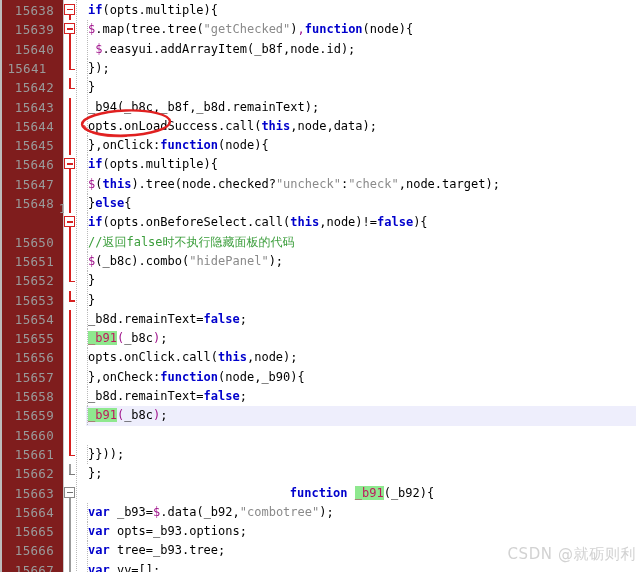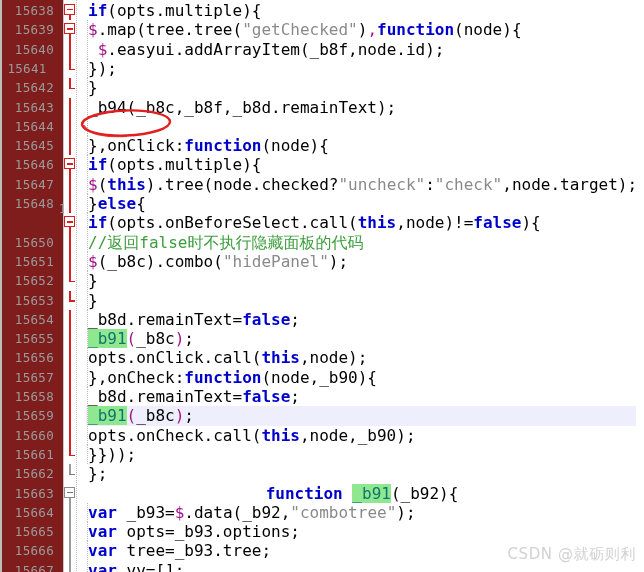--- a/index.html
+++ b/index.html
@@ -44,34 +44,34 @@
   }
 
   
   .code{
     position:absolute;left:86px;top:0;right:0;height:572px;
     background:#ffffff;
   }
   .row{
     position:absolute;left:0;right:8px;height:19.3px;line-height:19.3px;
     white-space:pre;
-    font-size:16px;
+    font-size:12px;
     font-family:"DejaVu Sans Mono","Liberation Mono",monospace;
     color:#000000;
   }
   .row.hl{background:#eeeefc;}
   .rowtext{position:relative;z-index:3;padding-left:2px;display:inline-block;}
 
   
   .kw{color:#0000cc;font-weight:bold;}      
   .str{color:#8a8a8a;}                      
   .cmt{color:#3c9e3c;}                      
   .op{color:#a0148c;}                       
   .pl{color:#000000;}
-  .mark{background:#8fe88f;color:#0f766e;}     
+  .mark{background:#8fe88f;color:#be185d;}     
 
   
   .fold{
     position:absolute;left:0;width:11px;height:11px;
     box-sizing:border-box;background:#ffffff;
   }
   .fold.red{border:1.4px solid #d62020;}
   .fold.gray{border:1.4px solid #8a8a8a;}
   .fold:after{
     content:"";position:absolute;left:1.5px;top:4px;width:6px;height:1.4px;
@@ -190,37 +190,36 @@
     </div>
   <div class="foldstripe"></div>
 
   <div class="code" id="code">
       <div class="row" style="top: 1px;"><span class="rowtext"><span class="kw">if</span><span class="pl">(opts.multiple){</span></span></div>
       <div class="row" style="top: 20.3px;"><div class="guide" style="left: 1px; top: 0px; height: 19.3px;"></div><span class="rowtext"><span class="op">$</span><span class="pl">.map(tree.tree(</span><span class="str">"getChecked"</span><span class="pl">)</span><span class="op">,</span><span class="kw">function</span><span class="pl">(node){</span></span></div>
       <div class="row" style="top: 39.6px;"><div class="guide" style="left: 1px; top: 0px; height: 19.3px;"></div><span class="rowtext"><span class="pl"> </span><span class="op">$</span><span class="pl">.easyui.addArrayItem(_b8f,node.id);</span></span></div>
       <div class="row" style="top: 58.9px;"><div class="guide" style="left: 1px; top: 0px; height: 19.3px;"></div><span class="rowtext"><span class="pl">});</span></span></div>
       <div class="row" style="top: 78.2px;"><div class="guide" style="left: 1px; top: 0px; height: 19.3px;"></div><span class="rowtext"><span class="pl">}</span></span></div>
       <div class="row" style="top: 97.5px;"><div class="guide" style="left: 1px; top: 0px; height: 19.3px;"></div><span class="rowtext"><span class="pl">_b94(_b8c,_b8f,_b8d.remainText);</span></span></div>
-      <div class="row" style="top: 116.8px;"><div class="guide" style="left: 1px; top: 0px; height: 19.3px;"></div></div>
+      <div class="row" style="top: 116.8px;"><div class="guide" style="left: 1px; top: 0px; height: 19.3px;"></div><span class="rowtext"><span class="pl">opts.onLoadSuccess.call(</span><span class="kw">this</span><span class="pl">,node,data);</span></span></div>
       <div class="row" style="top: 136.1px;"><div class="guide" style="left: 1px; top: 0px; height: 19.3px;"></div><span class="rowtext"><span class="pl">},onClick:</span><span class="kw">function</span><span class="pl">(node){</span></span></div>
       <div class="row" style="top: 155.4px;"><div class="guide" style="left: 1px; top: 0px; height: 19.3px;"></div><span class="rowtext"><span class="kw">if</span><span class="pl">(opts.multiple){</span></span></div>
       <div class="row" style="top: 174.7px;"><div class="guide" style="left: 1px; top: 0px; height: 19.3px;"></div><span class="rowtext"><span class="op">$</span><span class="pl">(</span><span class="kw">this</span><span class="pl">).tree(node.checked?</span><span class="str">"uncheck"</span><span class="pl">:</span><span class="str">"check"</span><span class="pl">,node.target);</span></span></div>
       <div class="row" style="top: 213.3px;"><div class="guide" style="left: 1px; top: 0px; height: 19.3px;"></div><span class="rowtext"><span class="kw">if</span><span class="pl">(opts.onBeforeSelect.call(</span><span class="kw">this</span><span class="pl">,node)!=</span><span class="kw">false</span><span class="pl">){</span></span></div>
       <div class="row" style="top: 194px;"><div class="guide" style="left: 1px; top: 0px; height: 19.3px;"></div><span class="rowtext"><span class="pl">}</span><span class="kw">else</span><span class="pl">{</span></span></div>
       <div class="row" style="top: 232.6px;"><div class="guide" style="left: 1px; top: 0px; height: 19.3px;"></div><span class="rowtext"><span class="cmt">//返回false时不执行隐藏面板的代码</span></span></div>
       <div class="row" style="top: 251.9px;"><div class="guide" style="left: 1px; top: 0px; height: 19.3px;"></div><span class="rowtext"><span class="op">$</span><span class="pl">(_b8c).combo(</span><span class="str">"hidePanel"</span><span class="pl">);</span></span></div>
       <div class="row" style="top: 271.2px;"><div class="guide" style="left: 1px; top: 0px; height: 19.3px;"></div><span class="rowtext"><span class="pl">}</span></span></div>
       <div class="row" style="top: 290.5px;"><div class="guide" style="left: 1px; top: 0px; height: 19.3px;"></div><span class="rowtext"><span class="pl">}</span></span></div>
       <div class="row" style="top: 309.8px;"><div class="guide" style="left: 1px; top: 0px; height: 19.3px;"></div><span class="rowtext"><span class="pl">_b8d.remainText=</span><span class="kw">false</span><span class="pl">;</span></span></div>
       <div class="row" style="top: 329.1px;"><div class="guide" style="left: 1px; top: 0px; height: 19.3px;"></div><span class="rowtext"><span class="mark">_b91</span><span class="op">(</span><span class="pl">_b8c</span><span class="op">)</span><span class="pl">;</span></span></div>
       <div class="row" style="top: 348.4px;"><div class="guide" style="left: 1px; top: 0px; height: 19.3px;"></div><span class="rowtext"><span class="pl">opts.onClick.call(</span><span class="kw">this</span><span class="pl">,node);</span></span></div>
       <div class="row" style="top: 367.7px;"><div class="guide" style="left: 1px; top: 0px; height: 19.3px;"></div><span class="rowtext"><span class="pl">},onCheck:</span><span class="kw">function</span><span class="pl">(node,_b90){</span></span></div>
       <div class="row" style="top: 387px;"><div class="guide" style="left: 1px; top: 0px; height: 19.3px;"></div><span class="rowtext"><span class="pl">_b8d.remainText=</span><span class="kw">false</span><span class="pl">;</span></span></div>
       <div class="row hl" style="top: 406.3px;"><div class="guide" style="left: 1px; top: 0px; height: 19.3px;"></div><span class="rowtext"><span class="mark">_b91</span><span class="op">(</span><span class="pl">_b8c</span><span class="op">)</span><span class="pl">;</span></span></div>
-      <div class="row" style="top: 425.6px;"><div class="guide" style="left: 1px; top: 0px; height: 19.3px;"></div><span class="rowtext"><span class="pl">opts.onCheck.call(</span><span class="kw">this</span><span class="pl">,node,_b90);</span></span></div>
       <div class="row" style="top: 444.9px;"><div class="guide" style="left: 1px; top: 0px; height: 19.3px;"></div><span class="rowtext"><span class="pl">}}));</span></span></div>
       <div class="row" style="top: 464.2px;"><span class="rowtext"><span class="pl">};</span></span></div>
       <div class="row" style="top: 483.5px; text-align: center;"><span class="rowtext"><span class="kw">function</span><span class="pl"> </span><span class="mark">_b91</span><span class="pl">(_b92){</span></span></div>
       <div class="row" style="top: 502.8px;"><div class="guide" style="left: 1px; top: 0px; height: 19.3px;"></div><span class="rowtext"><span class="kw">var</span><span class="pl"> _b93=</span><span class="op">$</span><span class="pl">.data(_b92,</span><span class="str">"combotree"</span><span class="pl">);</span></span></div>
       <div class="row" style="top: 522.1px;"><div class="guide" style="left: 1px; top: 0px; height: 19.3px;"></div><span class="rowtext"><span class="kw">var</span><span class="pl"> opts=_b93.options;</span></span></div>
       <div class="row" style="top: 541.4px;"><div class="guide" style="left: 1px; top: 0px; height: 19.3px;"></div><span class="rowtext"><span class="kw">var</span><span class="pl"> tree=_b93.tree;</span></span></div>
       <div class="row" style="top: 560.7px;"><div class="guide" style="left: 1px; top: 0px; height: 19.3px;"></div><span class="rowtext"><span class="kw">var</span><span class="pl"> vv=[];</span></span></div>
     </div>
 
   <svg class="annot" style="left:78px;top:106px;" width="96" height="34" viewBox="0 0 96 34">

